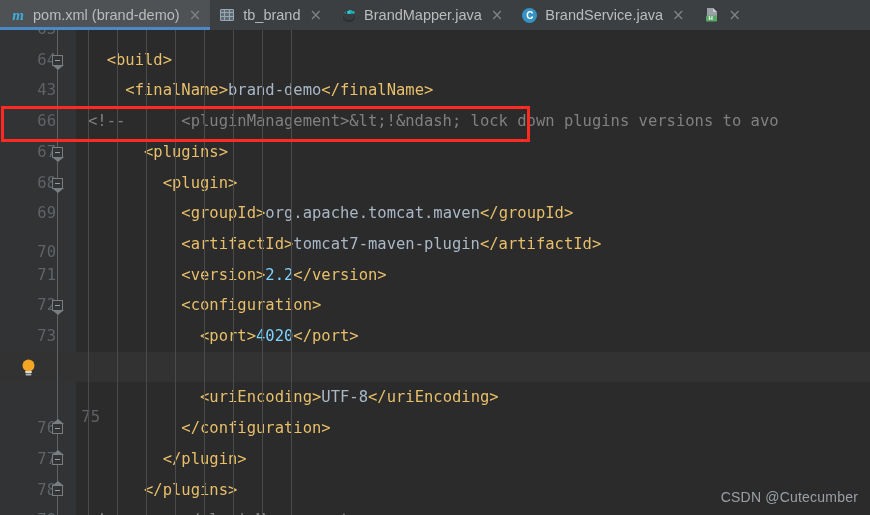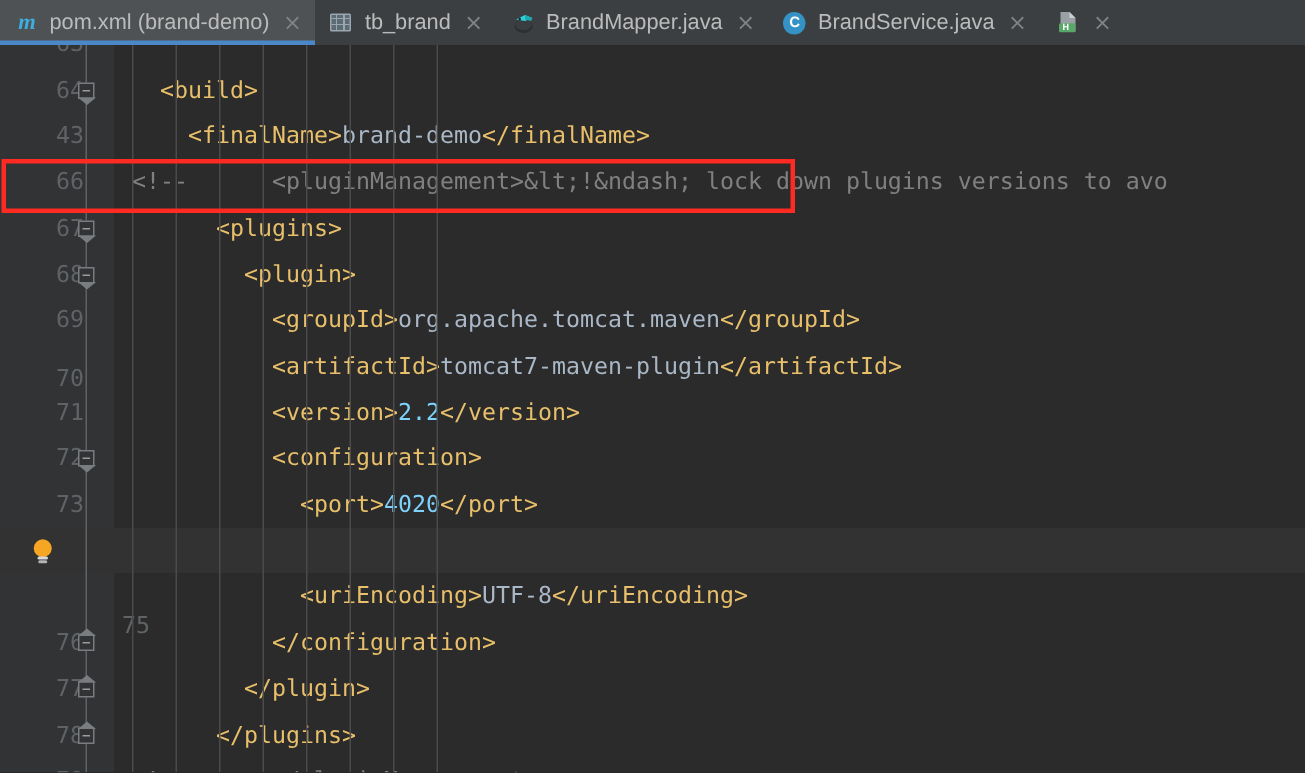--- a/index.html
+++ b/index.html
@@ -251,15 +251,16 @@
         <div class="foldmark up" style="top: 423.8px;"></div>
         <div class="foldmark up" style="top: 454.5px;"></div>
         <div class="bulb" style="top: 327.7px;"><svg width="17" height="19" viewBox="0 0 17 19">
             <circle cx="8.5" cy="7.5" r="6" fill="#f5a623"></circle>
             <rect x="5" y="13" width="7" height="2" rx="1" fill="#d9d9d9"></rect>
             <rect x="5.5" y="15.5" width="6" height="2" rx="1" fill="#b5b5b5"></rect>
           </svg></div>
         <div class="redbox" style="left: 1px; top: 76.1px; width: 529px; height: 36px; border-color: rgb(255, 42, 33);"></div>
       </div>
 
+    <div class="watermark">CSDN @Cutecumber</div>
   </div>
 
 </div>
 
 </body></html>

